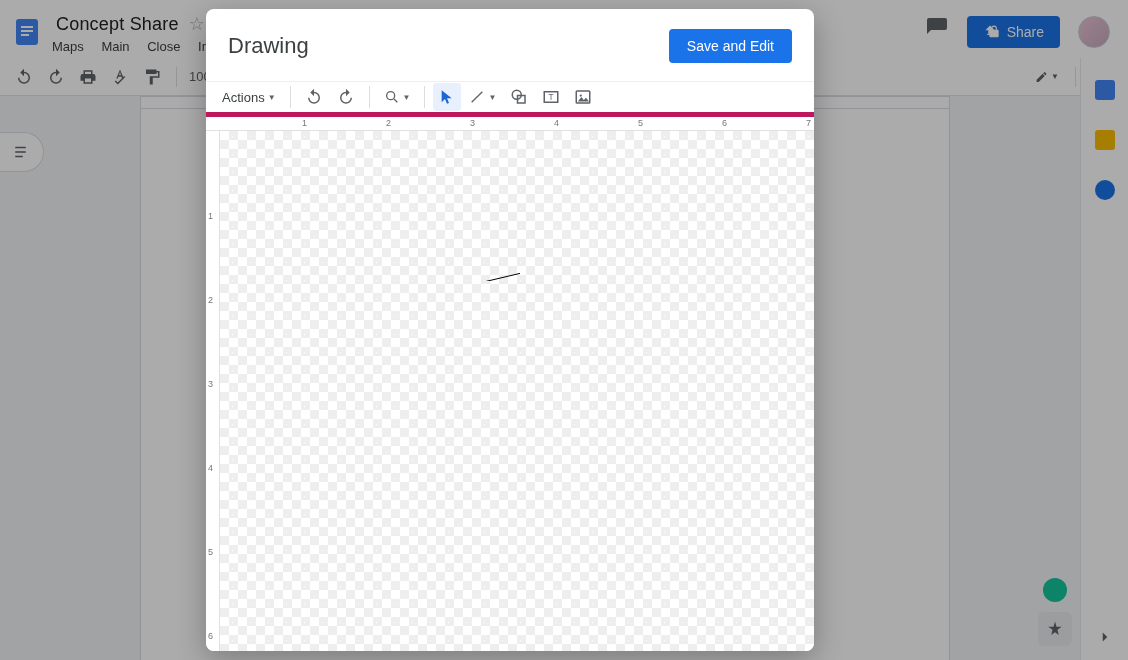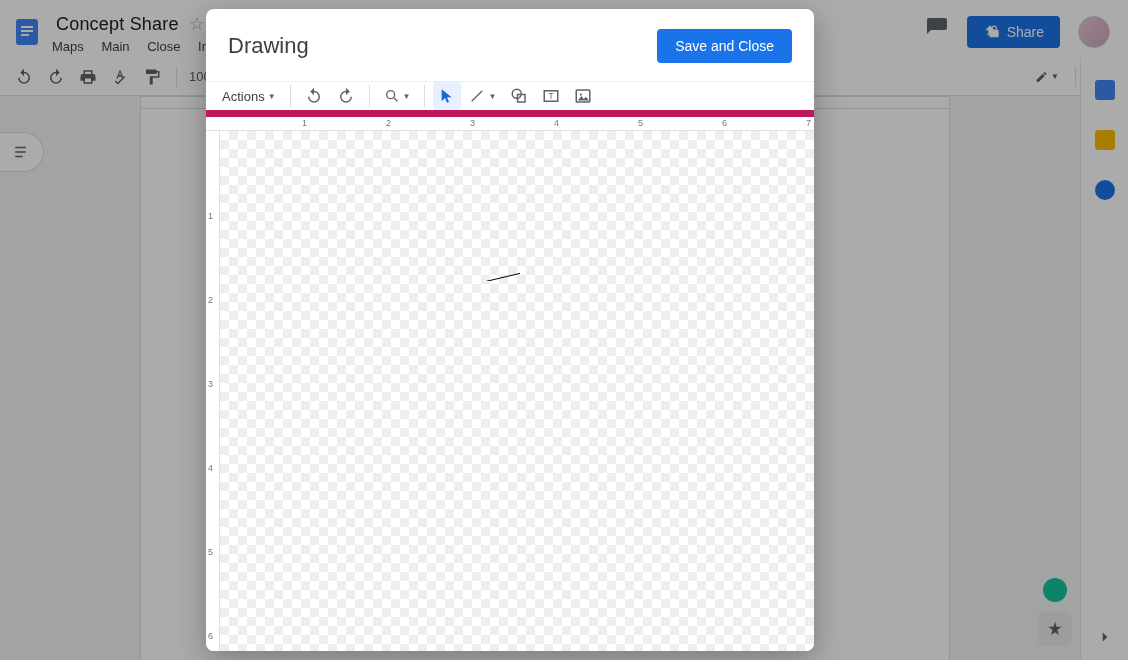--- a/index.html
+++ b/index.html
@@ -36,21 +36,21 @@
   .gram { width:24px; height:24px; border-radius:50%; background:#15c39a;}
   .explore { width:34px; height:34px; border-radius:6px; background:#e8eaed; display:flex; align-items:center; justify-content:center;}
 
   
   .overlay { position:absolute; inset:0; background:rgba(0,0,0,.18);}
   .modal { position:absolute; left:206px; top:9px; width:608px; height:642px; background:#fff; border-radius:8px; box-shadow:0 8px 30px rgba(0,0,0,.28); display:flex; flex-direction:column; overflow:hidden;}
   .modal-header { display:flex; align-items:center; justify-content:space-between; padding:20px 22px 18px 22px;}
   .modal-title { font-size:22px; color:#3c4043;}
   .save-close { background:#1a73e8; color:#fff; border:none; border-radius:4px; font-size:14px; font-weight:500; padding:9px 18px; cursor:pointer;}
 
-  .drawing-toolbar { height:36px; border-top:1px solid #eee; border-bottom:7px solid #be185d; display:flex; align-items:center; padding:0 10px; gap:2px;}
+  .drawing-toolbar { height:36px; border-top:1px solid #eee; border-bottom:5px solid #be185d; display:flex; align-items:center; padding:0 10px; gap:2px;}
   .drawing-toolbar .btn { height:28px; min-width:28px; padding:0 6px; display:flex; align-items:center; justify-content:center; border-radius:3px; cursor:pointer; color:#5f6368; font-size:13px;}
   .drawing-toolbar .btn.active { background:#e8f0fe; color:#1967d2;}
   .drawing-toolbar .btn.txt { font-size:13px; color:#3c4043;}
   .drawing-toolbar .caret { font-size:8px; margin-left:3px; color:#5f6368;}
   .drawing-toolbar .vsep { width:1px; height:22px; background:#dadce0; margin:0 6px;}
 
   .ruler-h { height:14px; background:#fff; border-bottom:1px solid #e0e0e0; position:relative; font-size:9px; color:#777;}
   .ruler-h .unit { position:absolute; top:1px; }
   .ruler-v { position:absolute; left:0; top:0; width:14px; bottom:0; background:#fff; border-right:1px solid #e0e0e0;}
   .ruler-v .unit { position:absolute; left:2px; font-size:9px; color:#777;}
@@ -196,21 +196,21 @@
         </svg>
     </div>
   </div>
 </div>
 
 <div class="overlay"></div>
 
 <div class="modal">
   <div class="modal-header">
     <div class="modal-title">Drawing</div>
-    <button class="save-close">Save and Close</button>
+    <button class="save-close">Save and Edit</button>
   </div>
 
   <div class="drawing-toolbar">
     <div class="btn txt">
       <span>Actions</span>
         <span class="caret">▼</span>
     </div>
     <div class="vsep"></div>
     <div class="btn">
         <svg width="18" height="18" viewBox="0 0 24 24" fill="#5f6368">

